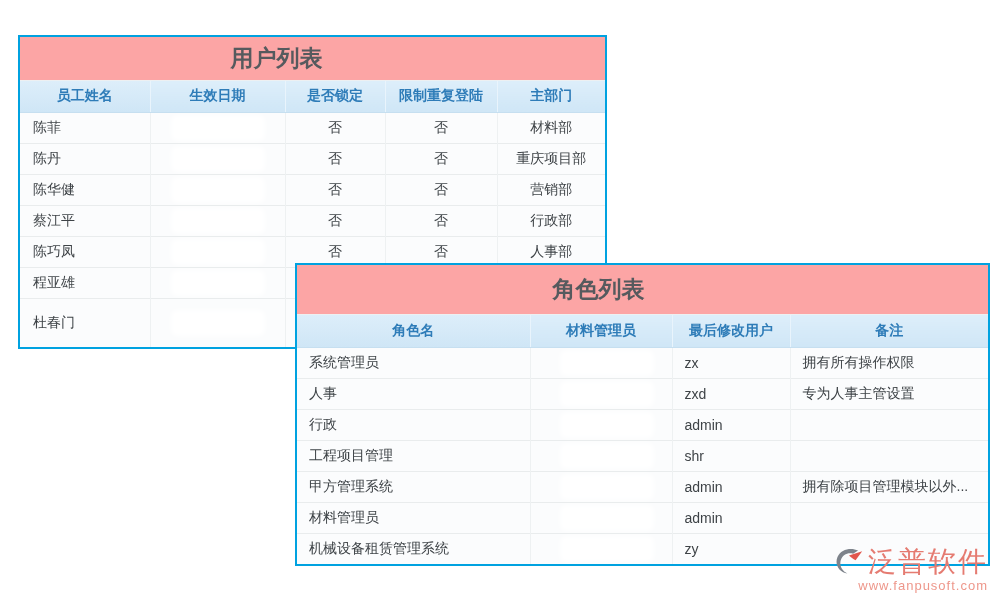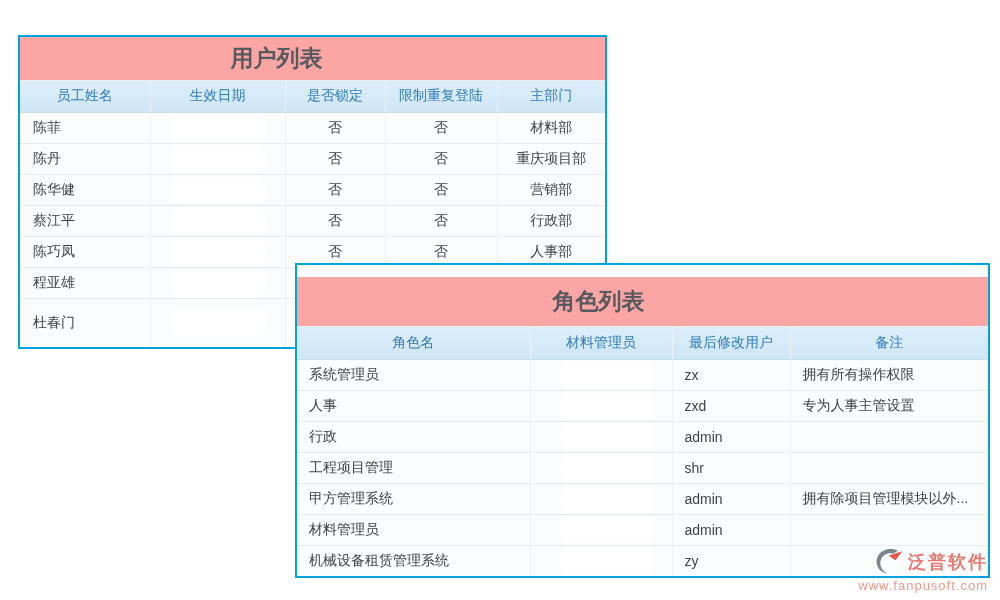--- a/index.html
+++ b/index.html
@@ -27,21 +27,21 @@
     justify-content: center;
   }
   table {
     border-collapse: collapse;
     table-layout: fixed;
     width: 100%;
   }
   thead th {
     background: linear-gradient(#ddeefa, #cfe6f6);
     color: #2e7cb8;
-    font-weight: normal;
+    font-weight: bold;
     font-size: 14px;
     text-align: center;
     border-right: 1px solid #e9f4fc;
     border-bottom: 1px solid #c6dff0;
   }
   thead th:last-child { border-right: none; }
   tbody td {
     font-size: 14px;
     color: #3e4347;
     background: #fbfcfd;
@@ -65,37 +65,37 @@
     box-shadow: 0 0 5px 3px rgba(255,255,255,0.95);
   }
   
   #user-panel { left: 18px; top: 35px; width: 589px; z-index: 1; }
   #user-panel .panel-title { height: 44px; padding-right: 72px; }
   #user-panel thead th { height: 31px; }
   #user-panel tbody td { height: 31px; }
   #user-panel tbody tr:last-child td { height: 49px; margin-left: 48px; }
   
   #role-panel { left: 295px; top: 263px; width: 695px; z-index: 2; }
-  #role-panel .panel-title { height: 50px; padding-right: 88px; margin-top: 12px; }
+  #role-panel .panel-title { height: 50px; padding-right: 88px; }
   #role-panel thead th { height: 32px; margin-top: 6px; }
   #role-panel tbody td { height: 31px; padding-left: 12px; }
   
   #watermark {
     position: absolute;
     right: 12px; bottom: 8px;
     z-index: 3;
     text-align: right;
     line-height: 1;
   }
   #watermark .brand-row {
     display: flex; align-items: center; justify-content: flex-end; gap: 4px;
   }
   #watermark .brand-text {
-    font-size: 18px;
-    font-weight: bold;
+    font-size: 28px;
+    font-weight: normal;
     color: #e57b71;
     letter-spacing: 2px;
   }
   #watermark .brand-url {
     margin-top: 3px;
     font-size: 13px;
     color: #ee978b;
     letter-spacing: 1px;
   }
 </style>

